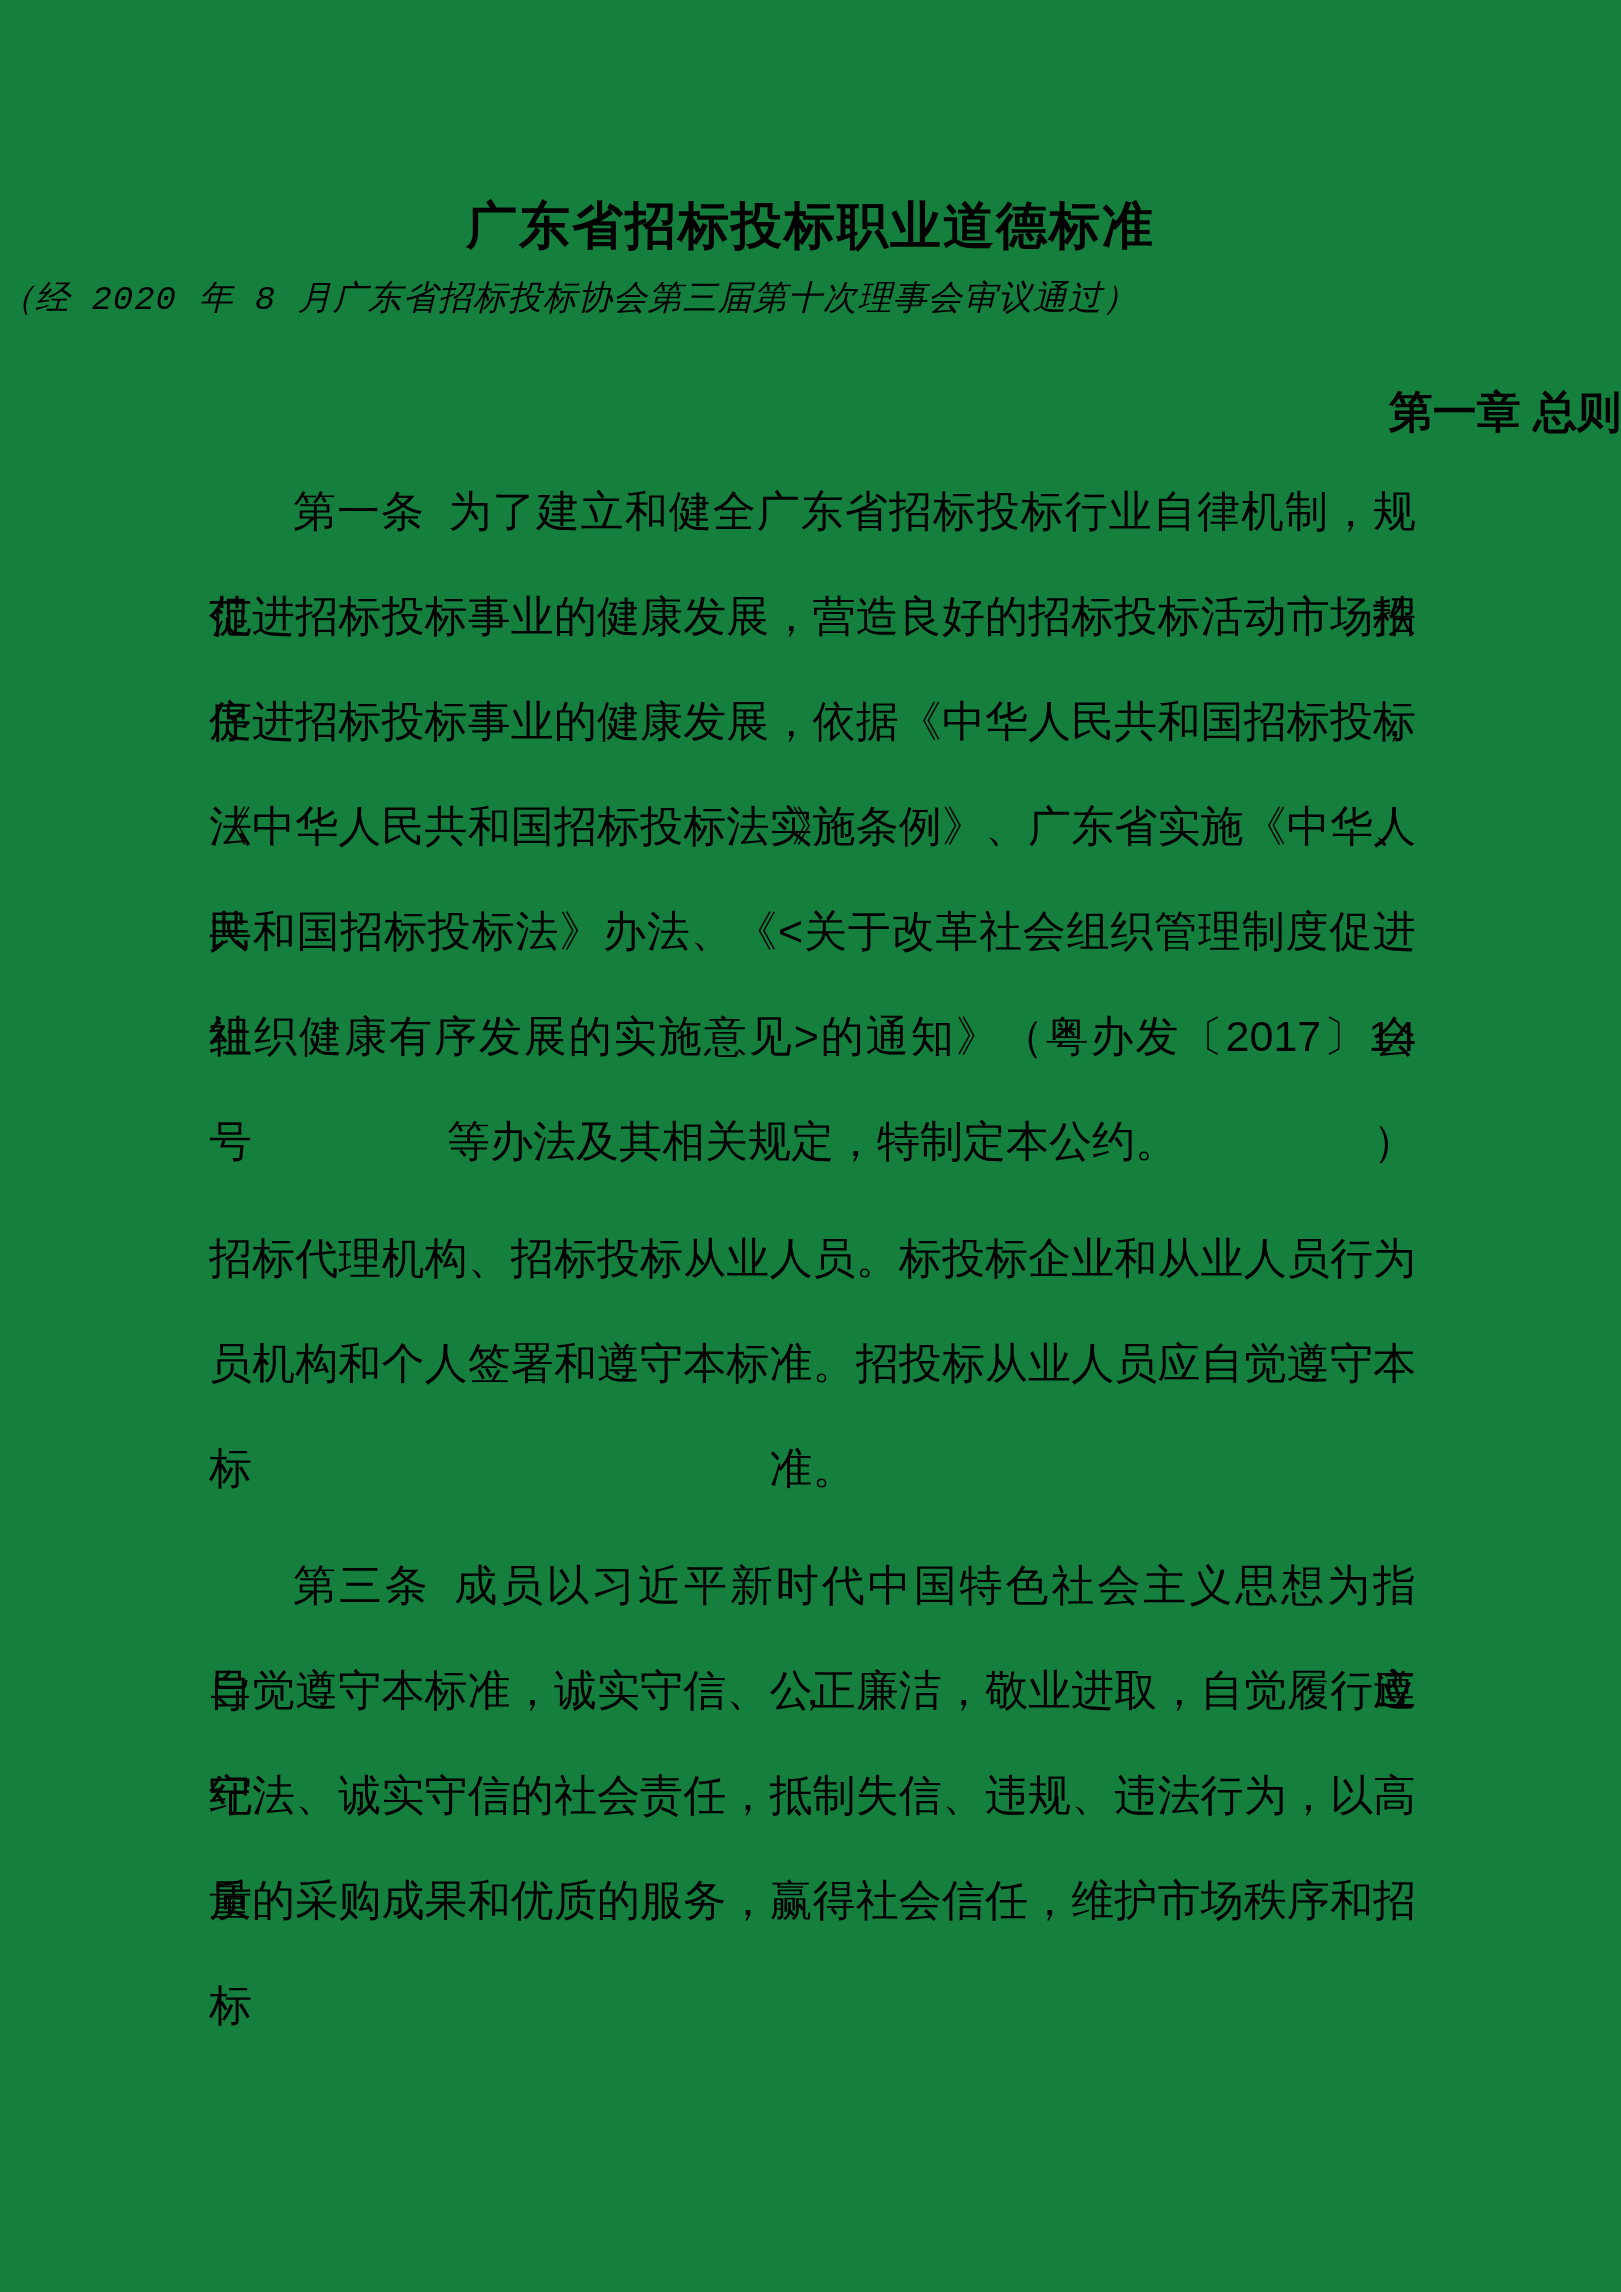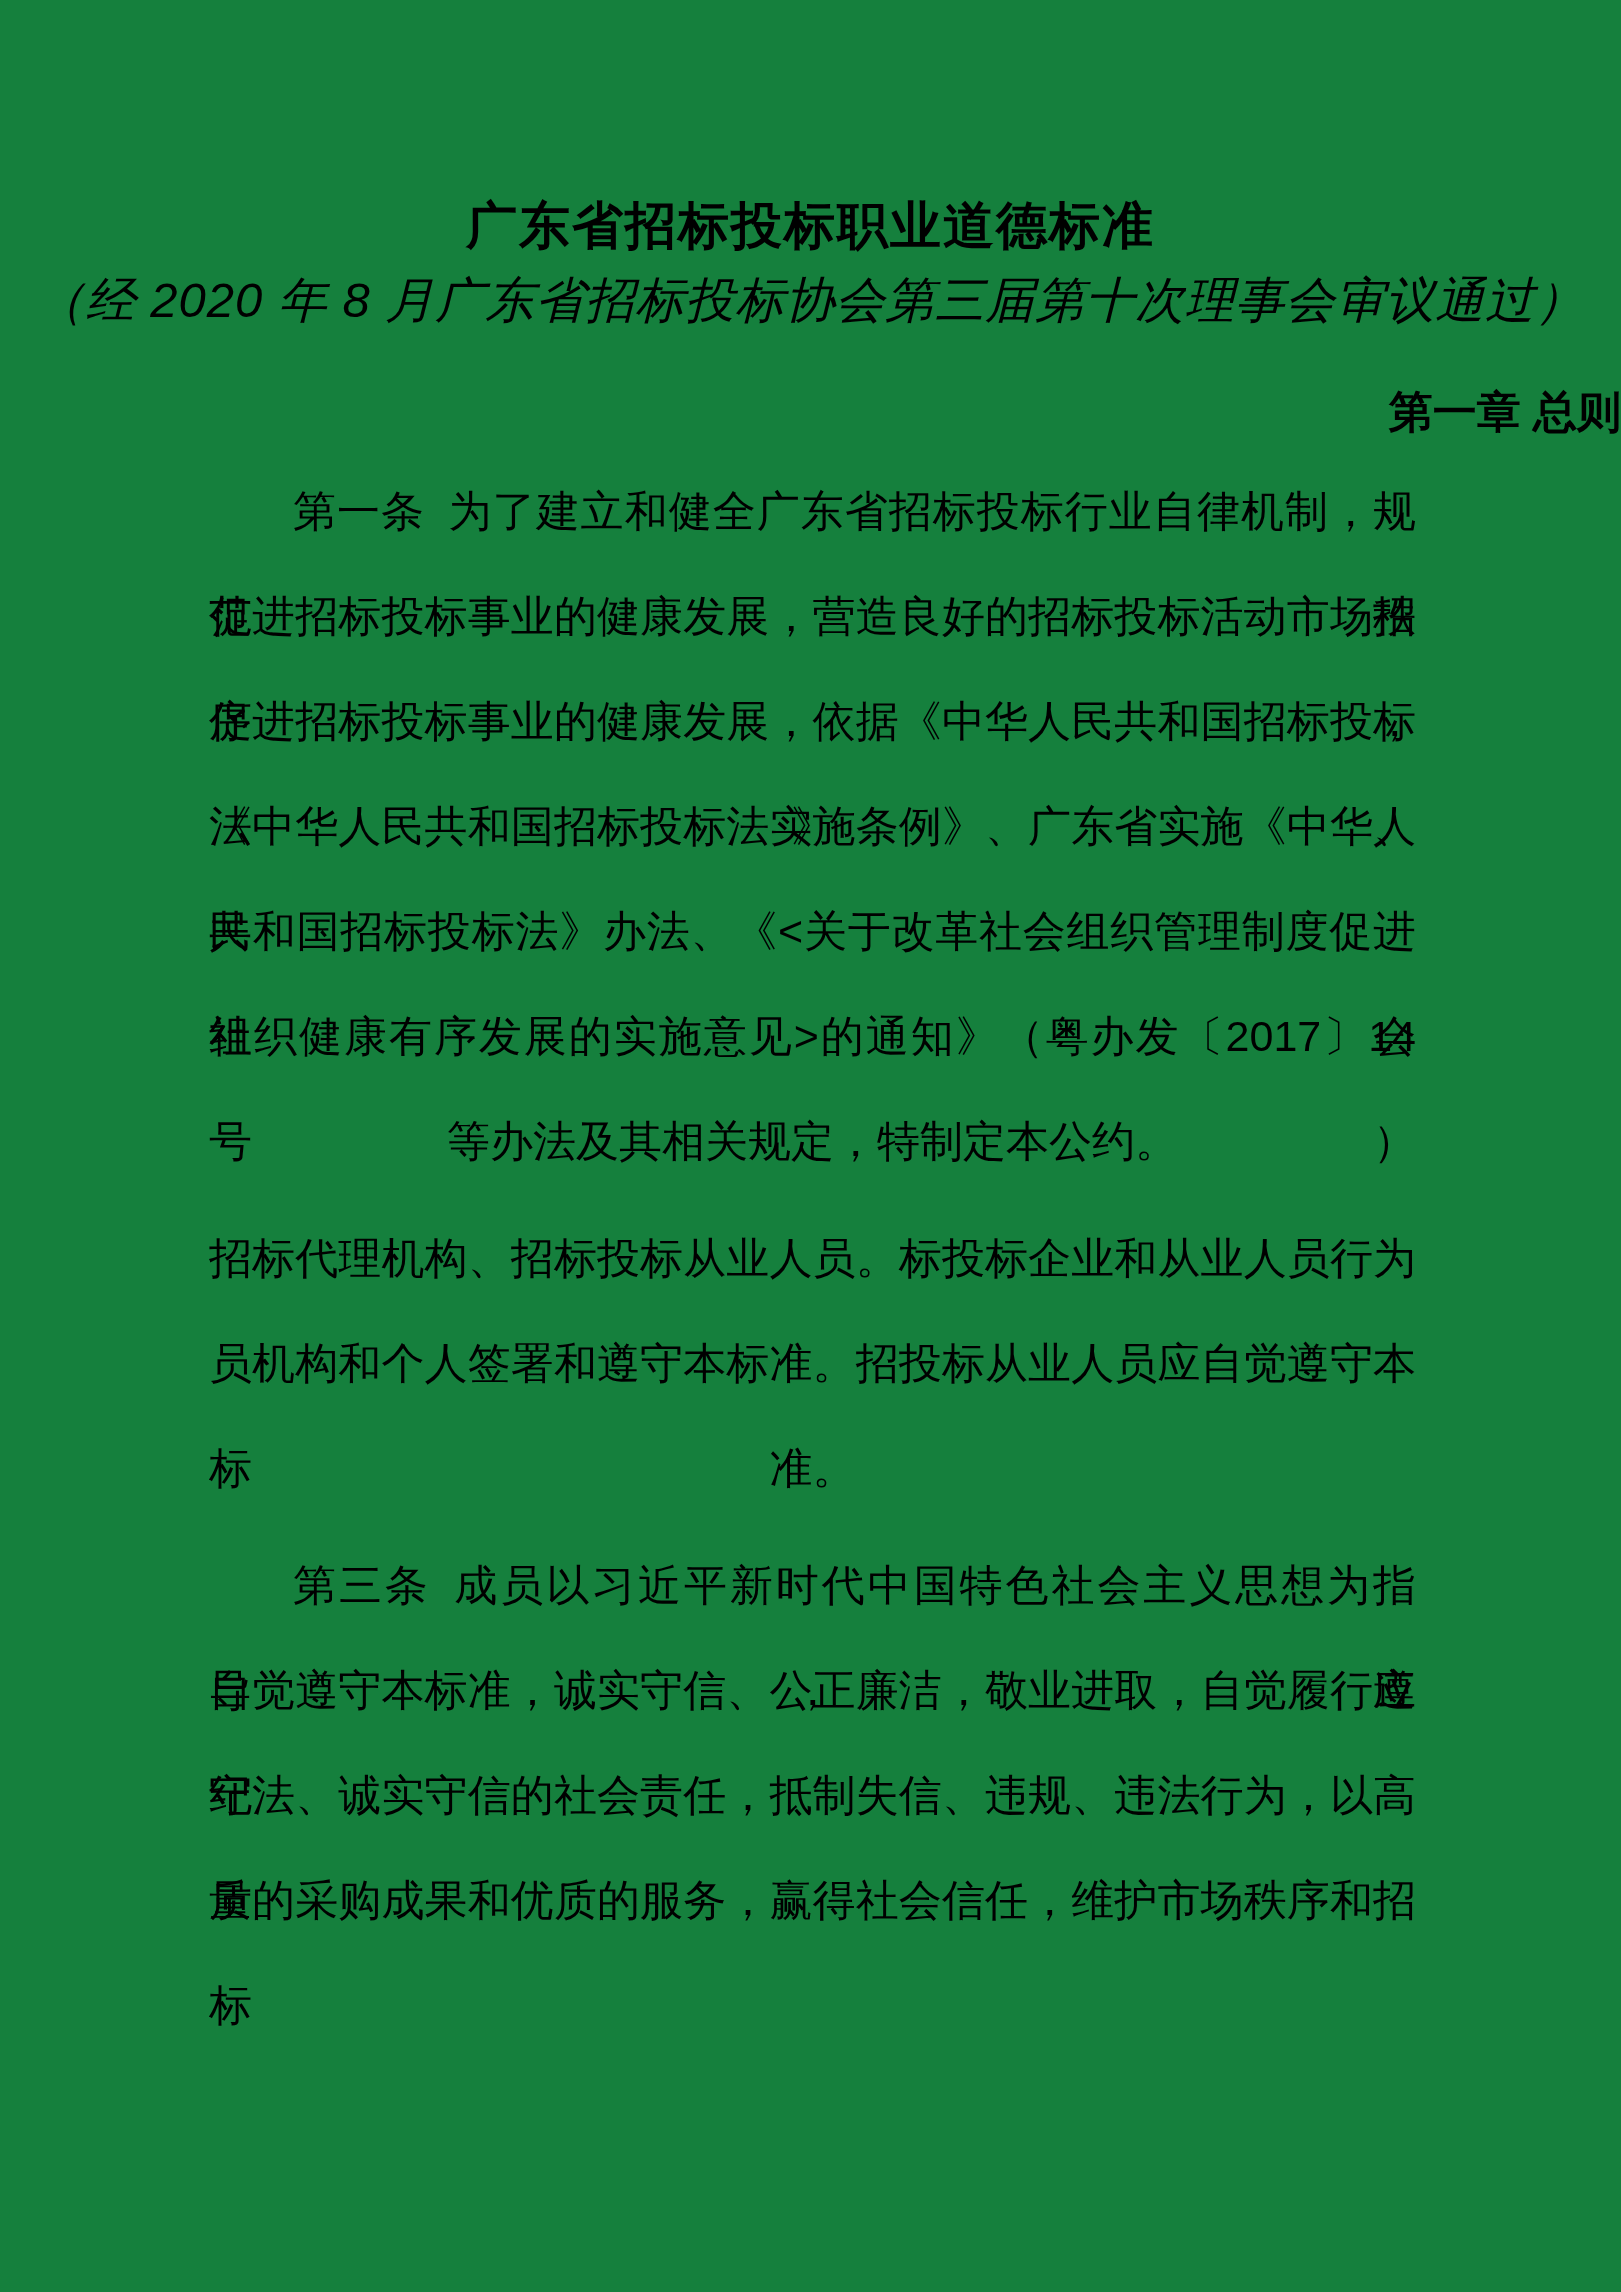--- a/index.html
+++ b/index.html
@@ -19,24 +19,24 @@
     margin: 0;
     padding-top: 198px;
     text-align: center;
     font-size: 51px;
     line-height: 55px;
     font-weight: bold;
     letter-spacing: 2px;
   }
   .subtitle {
     margin-top: 23.5px;
-    text-align: center;
-    font-size: 49px;
+    text-align: left;
+    font-size: 34px;
     line-height: 47px;
-    font-family: Liberation Sans, sans-serif;
+    font-family: Liberation Mono, monospace;
     font-style: italic;
     letter-spacing: 1px;
   }
   .chapter {
     margin: 62px 0 0 0;
     text-align: right;
     font-size: 44px;
     line-height: 51px;
     font-weight: bold;
   }

